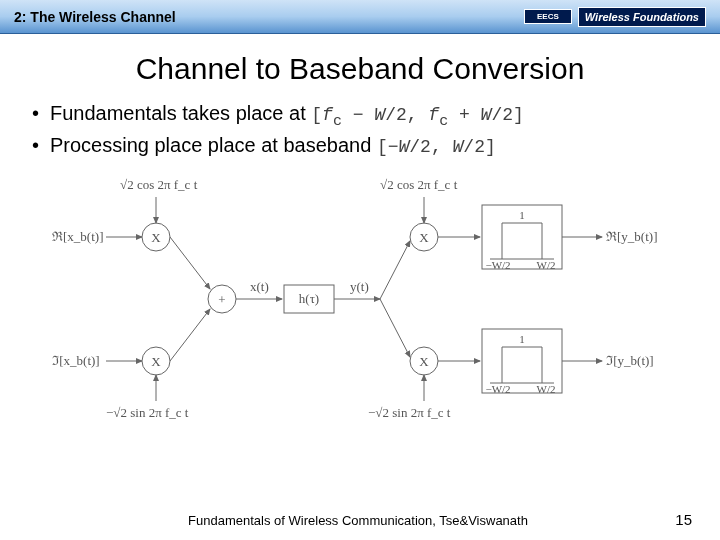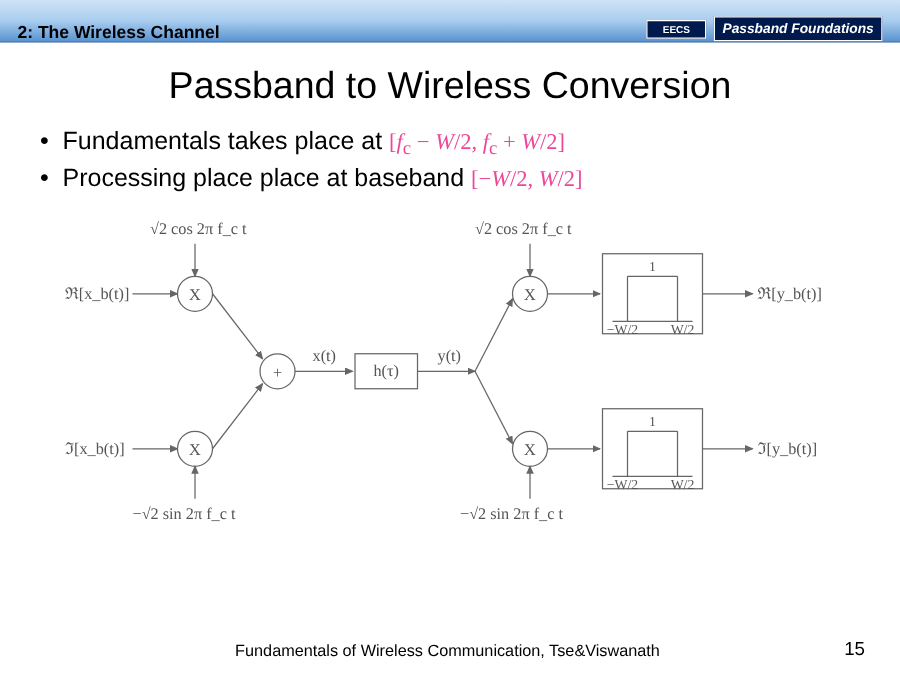--- a/index.html
+++ b/index.html
@@ -9,21 +9,21 @@
     background: #fff;
     font-family: Arial, Helvetica, sans-serif;
     position: relative;
     overflow: hidden;
   }
   .banner {
     height: 34px;
     background: linear-gradient(to bottom, #cfe3f7 0%, #a9cdef 50%, #5a94d0 100%);
     border-bottom: 1px solid #2b5f99;
     display: flex;
-    align-items: flex-end;
+    align-items: center;
     justify-content: space-between;
     padding: 0 14px;
   }
   .banner-left {
     font-size: 14px;
     font-weight: bold;
     color: #000;
   }
   .banner-right {
     display: flex;
@@ -59,23 +59,23 @@
     line-height: 1.35;
   }
   .bullets li::before {
     content: "•";
     position: absolute;
     left: 4px;
     top: 0;
     font-size: 20px;
   }
   .math {
-    font-family: Liberation Serif, serif;
+    font-family: Liberation Mono, monospace;
     font-size: 18px;
-    color: #ec4899;
+    color: #404040;
   }
   .math-inline { white-space: nowrap; }
   .diagram-wrap {
     width: 620px;
     margin: 6px auto 0 auto;
   }
   .diagram-wrap svg { width: 620px; height: 260px; }
   .slabel {
     font-family: "Times New Roman", serif;
     font-size: 13px;
@@ -98,25 +98,25 @@
     color: #000;
   }
 </style>
 </head>
 <body>
 
 <div class="banner">
   <div class="banner-left">2: The Wireless Channel</div>
   <div class="banner-right">
     <div class="logo-box small">EECS</div>
-    <div class="logo-box wf">Passband Foundations</div>
+    <div class="logo-box wf">Wireless Foundations</div>
   </div>
 </div>
 
-<h1 class="title">Passband to Wireless Conversion</h1>
+<h1 class="title">Channel to Baseband Conversion</h1>
 
 <ul class="bullets">
   <li>
     <span>Fundamentals takes place at</span>
     <span class="math math-inline">[<i>f</i><sub>c</sub> − <i>W</i>/2, <i>f</i><sub>c</sub> + <i>W</i>/2]</span>
   </li>
   <li>
     <span>Processing place place at baseband</span>
     <span class="math math-inline">[−<i>W</i>/2, <i>W</i>/2]</span>
   </li>

